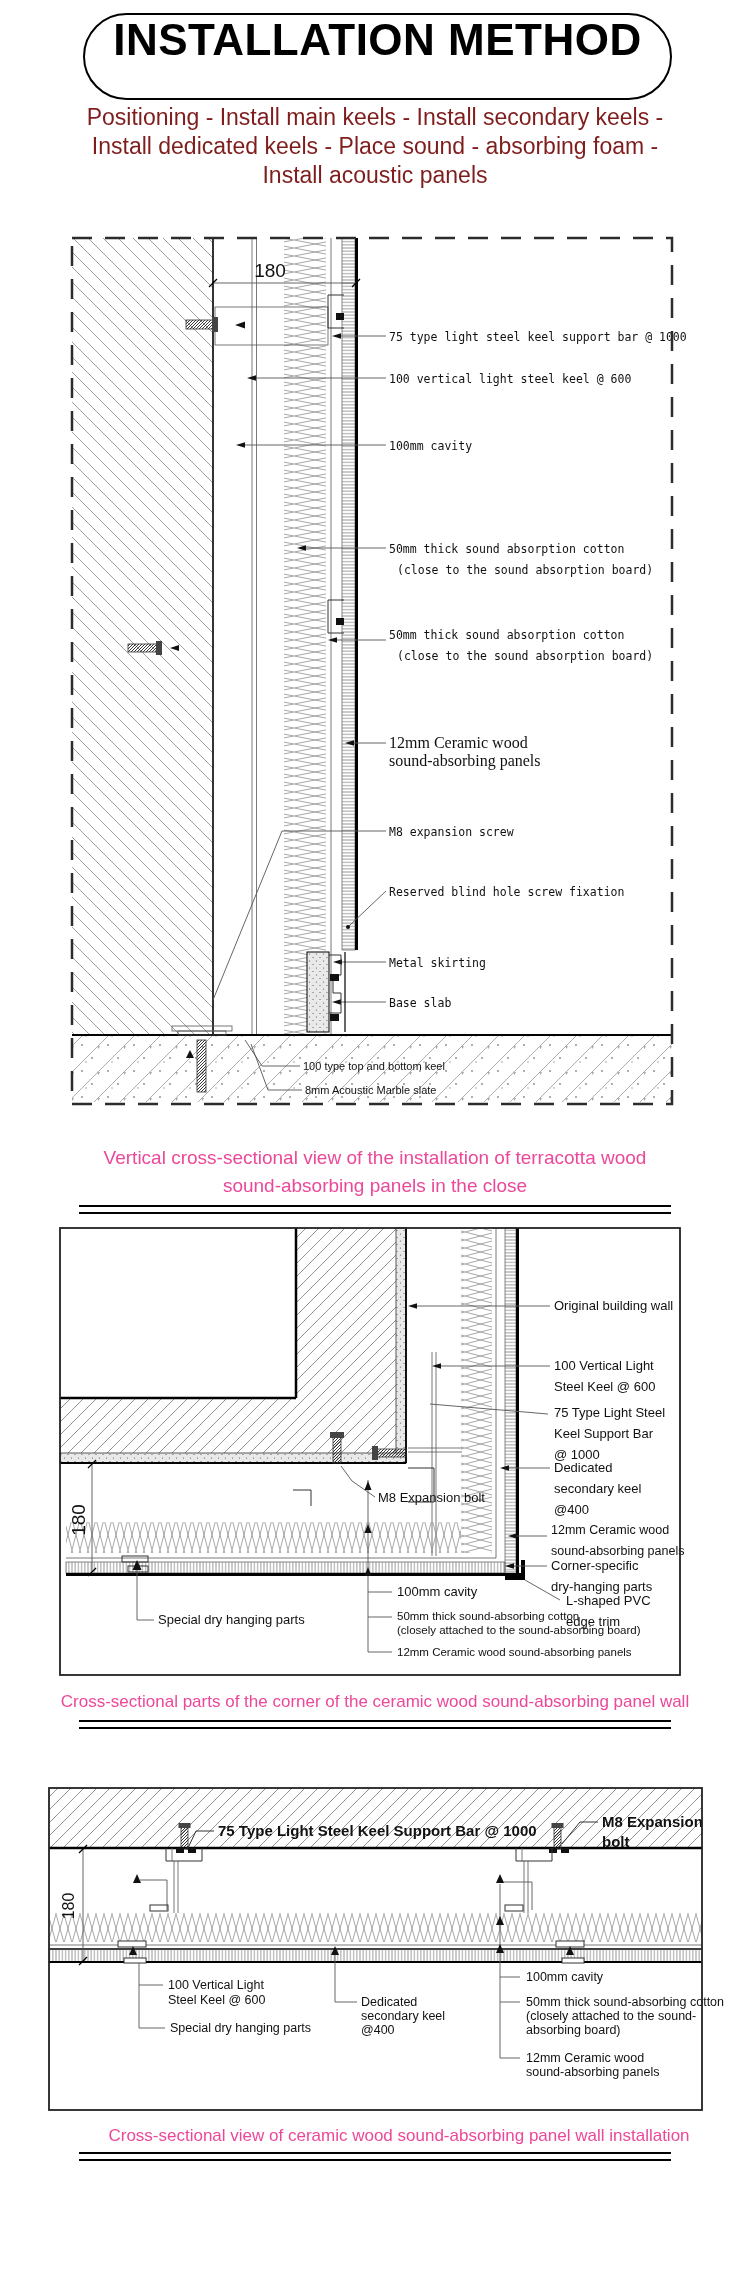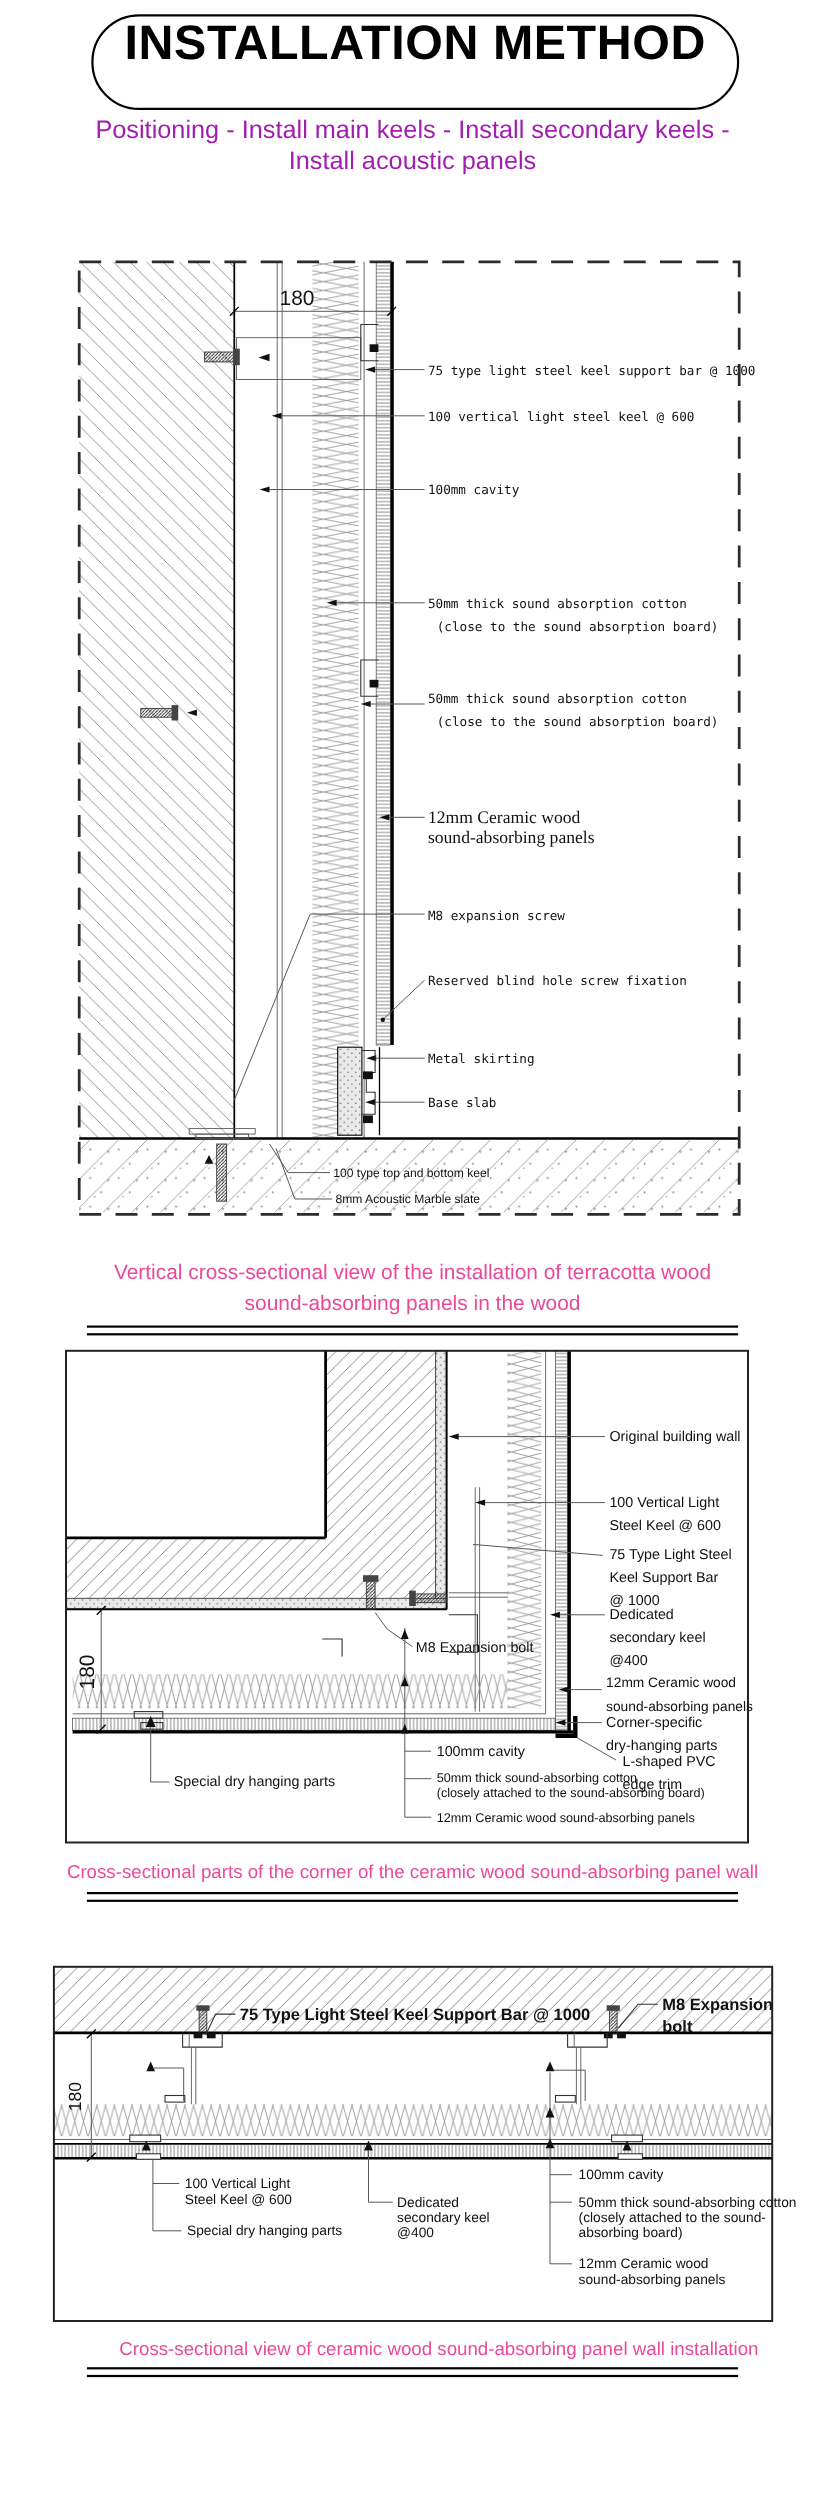--- a/index.html
+++ b/index.html
@@ -2,21 +2,21 @@
 <html><head>
 <meta charset="utf-8">
 <style>
   html,body{margin:0;padding:0;background:#fff;}
   .page{position:relative;width:750px;height:2276px;background:#fff;overflow:hidden;
         font-family:"Liberation Sans",sans-serif;color:#111;}
   .title-badge{position:absolute;left:83px;top:13px;width:585px;height:83px;
         border:2.5px solid #000;border-radius:44px;display:flex;align-items:flex-start;justify-content:center;}
   .title-text{font-size:44px;font-weight:bold;letter-spacing:.5px;color:#000;white-space:nowrap;}
   .subtitle{position:absolute;top:103px;left:0;width:750px;text-align:center;
-        font-size:23px;line-height:29px;color:#a21caf;}
+        font-size:23px;line-height:29px;color:#7f1d1d;}
   .caption{position:absolute;left:0;width:750px;text-align:center;color:#ec4899;}
   .cap1{top:1144px;font-size:19px;line-height:28px;}
   .cap2{top:1690px;font-size:17px;line-height:24px;}
   .cap3{top:2124px;font-size:17px;line-height:24px;margin-left:24px;}
   .rule{position:absolute;left:79px;width:592px;height:5px;
         border-top:2.2px solid #000;border-bottom:2px solid #000;}
   .r1{top:1205px;} .r2{top:1720px;} .r3{top:2152px;}
   svg{position:absolute;left:0;}
   svg text{fill:#111;}
   .mono{font-family:"DejaVu Sans Mono",monospace;font-size:11.5px;}
@@ -37,20 +37,21 @@
 <body>
 
 <div class="page">
 
   <div class="title-badge">
     <div class="title-text">INSTALLATION METHOD</div>
   </div>
 
   <div class="subtitle">
     <div>Positioning - Install main keels - Install secondary keels -</div>
+    <div>Install dedicated keels - Place sound - absorbing foam -</div>
     <div>Install acoustic panels</div>
   </div>
 
   <svg style="top:230px" width="750" height="890" viewBox="0 230 750 890">
     <defs>
       <pattern id="d1wall" width="15" height="15" patternUnits="userSpaceOnUse">
         <path d="M-2,-2 L17,17" stroke="#888" stroke-width=".8"></path>
       </pattern>
       <pattern id="d1insul" width="42" height="8" patternUnits="userSpaceOnUse">
         <path d="M0,0 L42,8 M0,8 L42,0" stroke="#8a8a8a" stroke-width=".75" fill="none"></path>
@@ -159,21 +160,21 @@
     <polyline class="ldr" points="245,1040 262,1066 300,1066"></polyline>
     <text class="sm" x="303" y="1070">100 type top and bottom keel</text>
     <polyline class="ldr" points="251,1044 268,1090 302,1090"></polyline>
     <text class="sm" x="305" y="1094">8mm Acoustic Marble slate</text>
 
     <rect x="72" y="238" width="600" height="866" fill="none" stroke="#2c2c2c" stroke-width="2.5" stroke-dasharray="20 13"></rect>
   </svg>
 
   <div class="caption cap1">
     <div>Vertical cross-sectional view of the installation of terracotta wood</div>
-    <div>sound-absorbing panels in the wood</div>
+    <div>sound-absorbing panels in the close</div>
   </div>
   <div class="rule r1"></div>
 
   <svg style="top:1220px" width="750" height="470" viewBox="0 1220 750 470">
     <defs>
       <pattern id="d2wall" width="13" height="13" patternUnits="userSpaceOnUse">
         <path d="M-2,15 L15,-2" stroke="#777" stroke-width=".8"></path>
       </pattern>
       <pattern id="d2insulV" width="31" height="8" patternUnits="userSpaceOnUse">
         <path d="M0,0 L31,8 M0,8 L31,0" stroke="#8a8a8a" stroke-width=".75" fill="none"></path>

